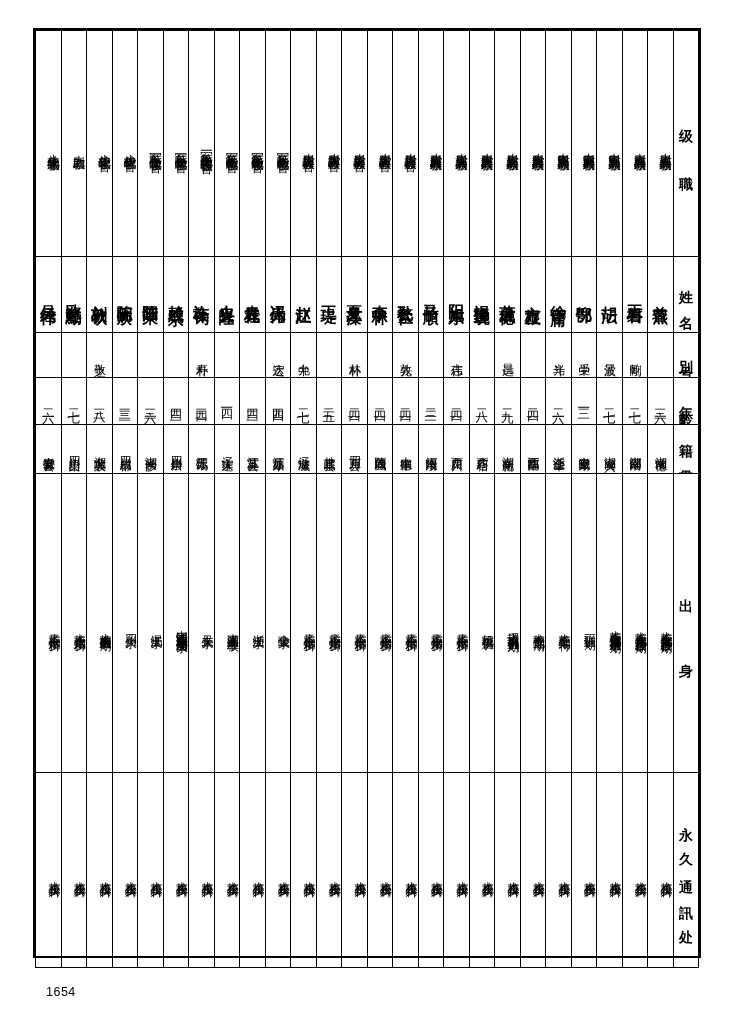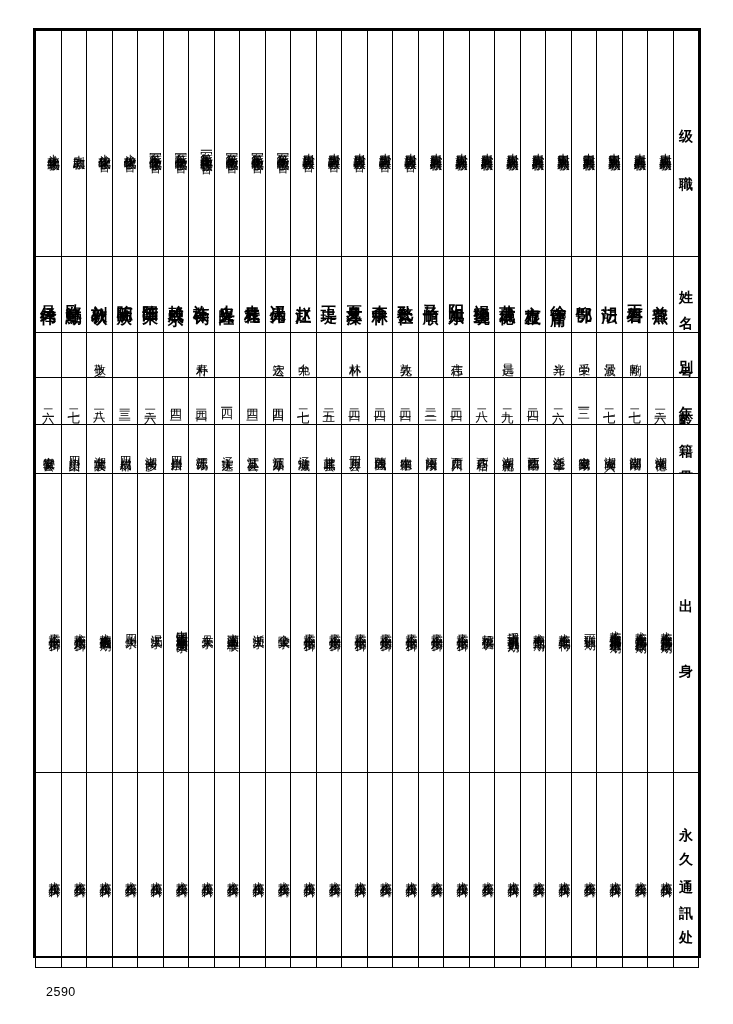--- a/index.html
+++ b/index.html
@@ -663,14 +663,14 @@
               <div class="vt">本校步兵科</div>
             </td>
           <td class="hdr">
               <div class="vt">永　久　通　訊　处</div>
             </td>
         </tr>
       </tbody>
     </table>
   </div>
 
-  <div class="page-number">2590</div>
+  <div class="page-number">1654</div>
 </div>
 
 </body></html>

